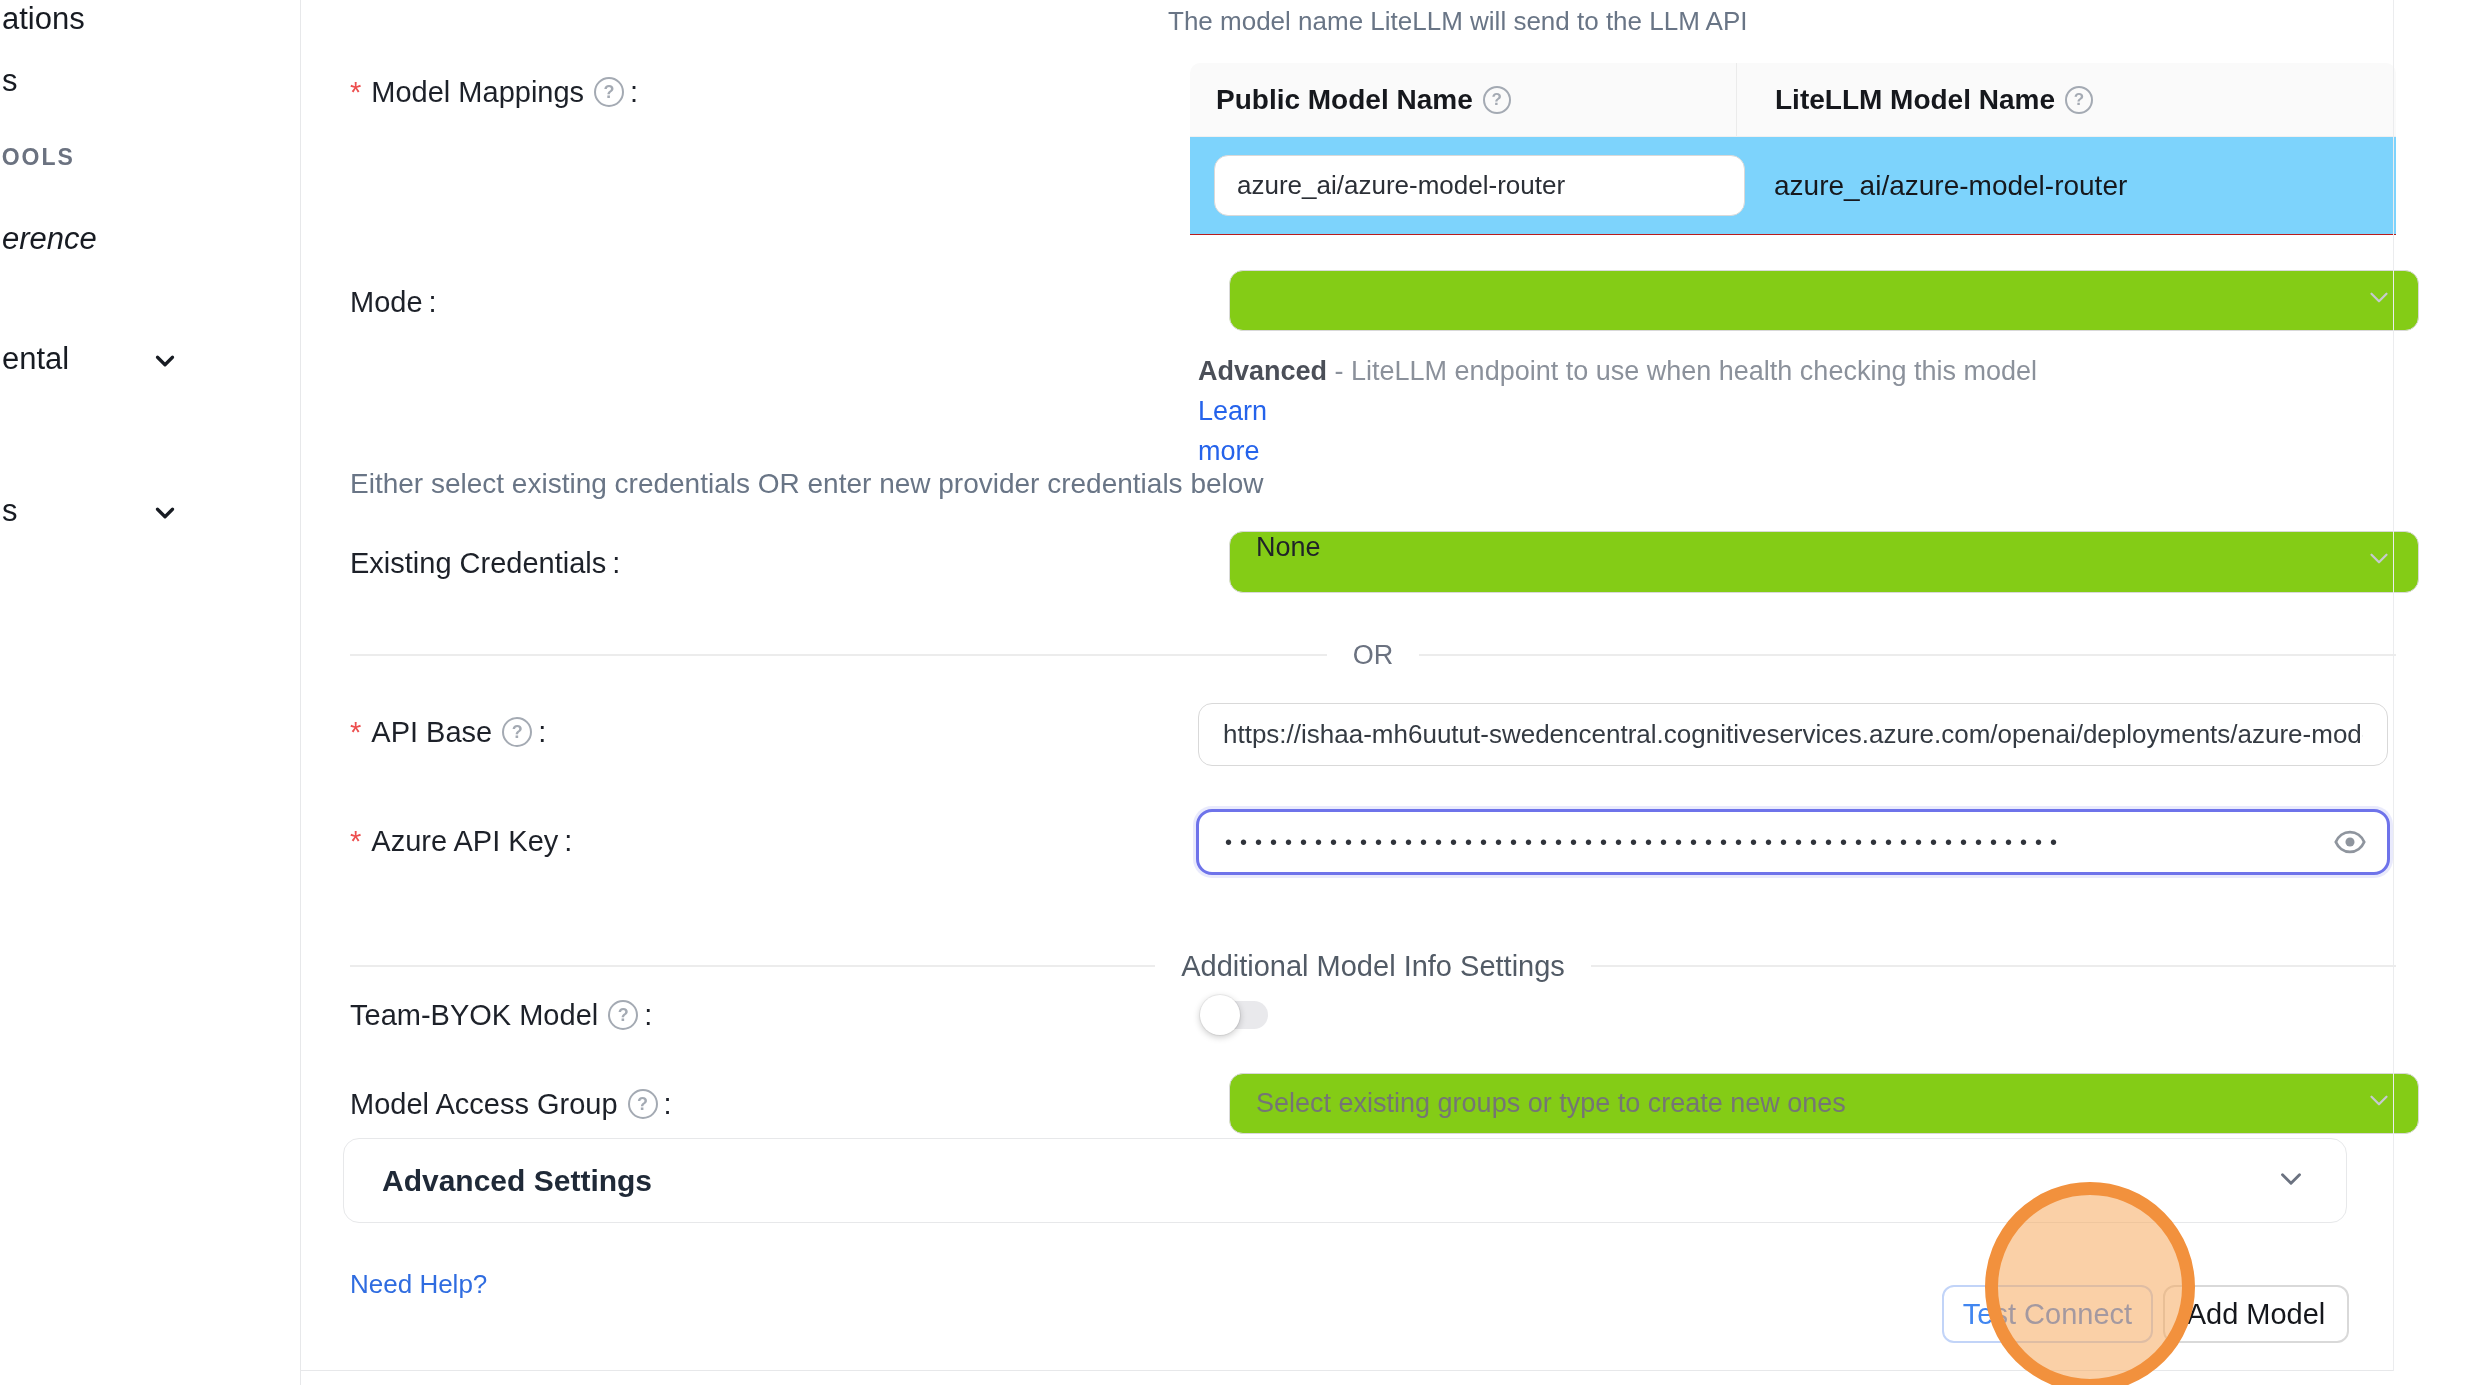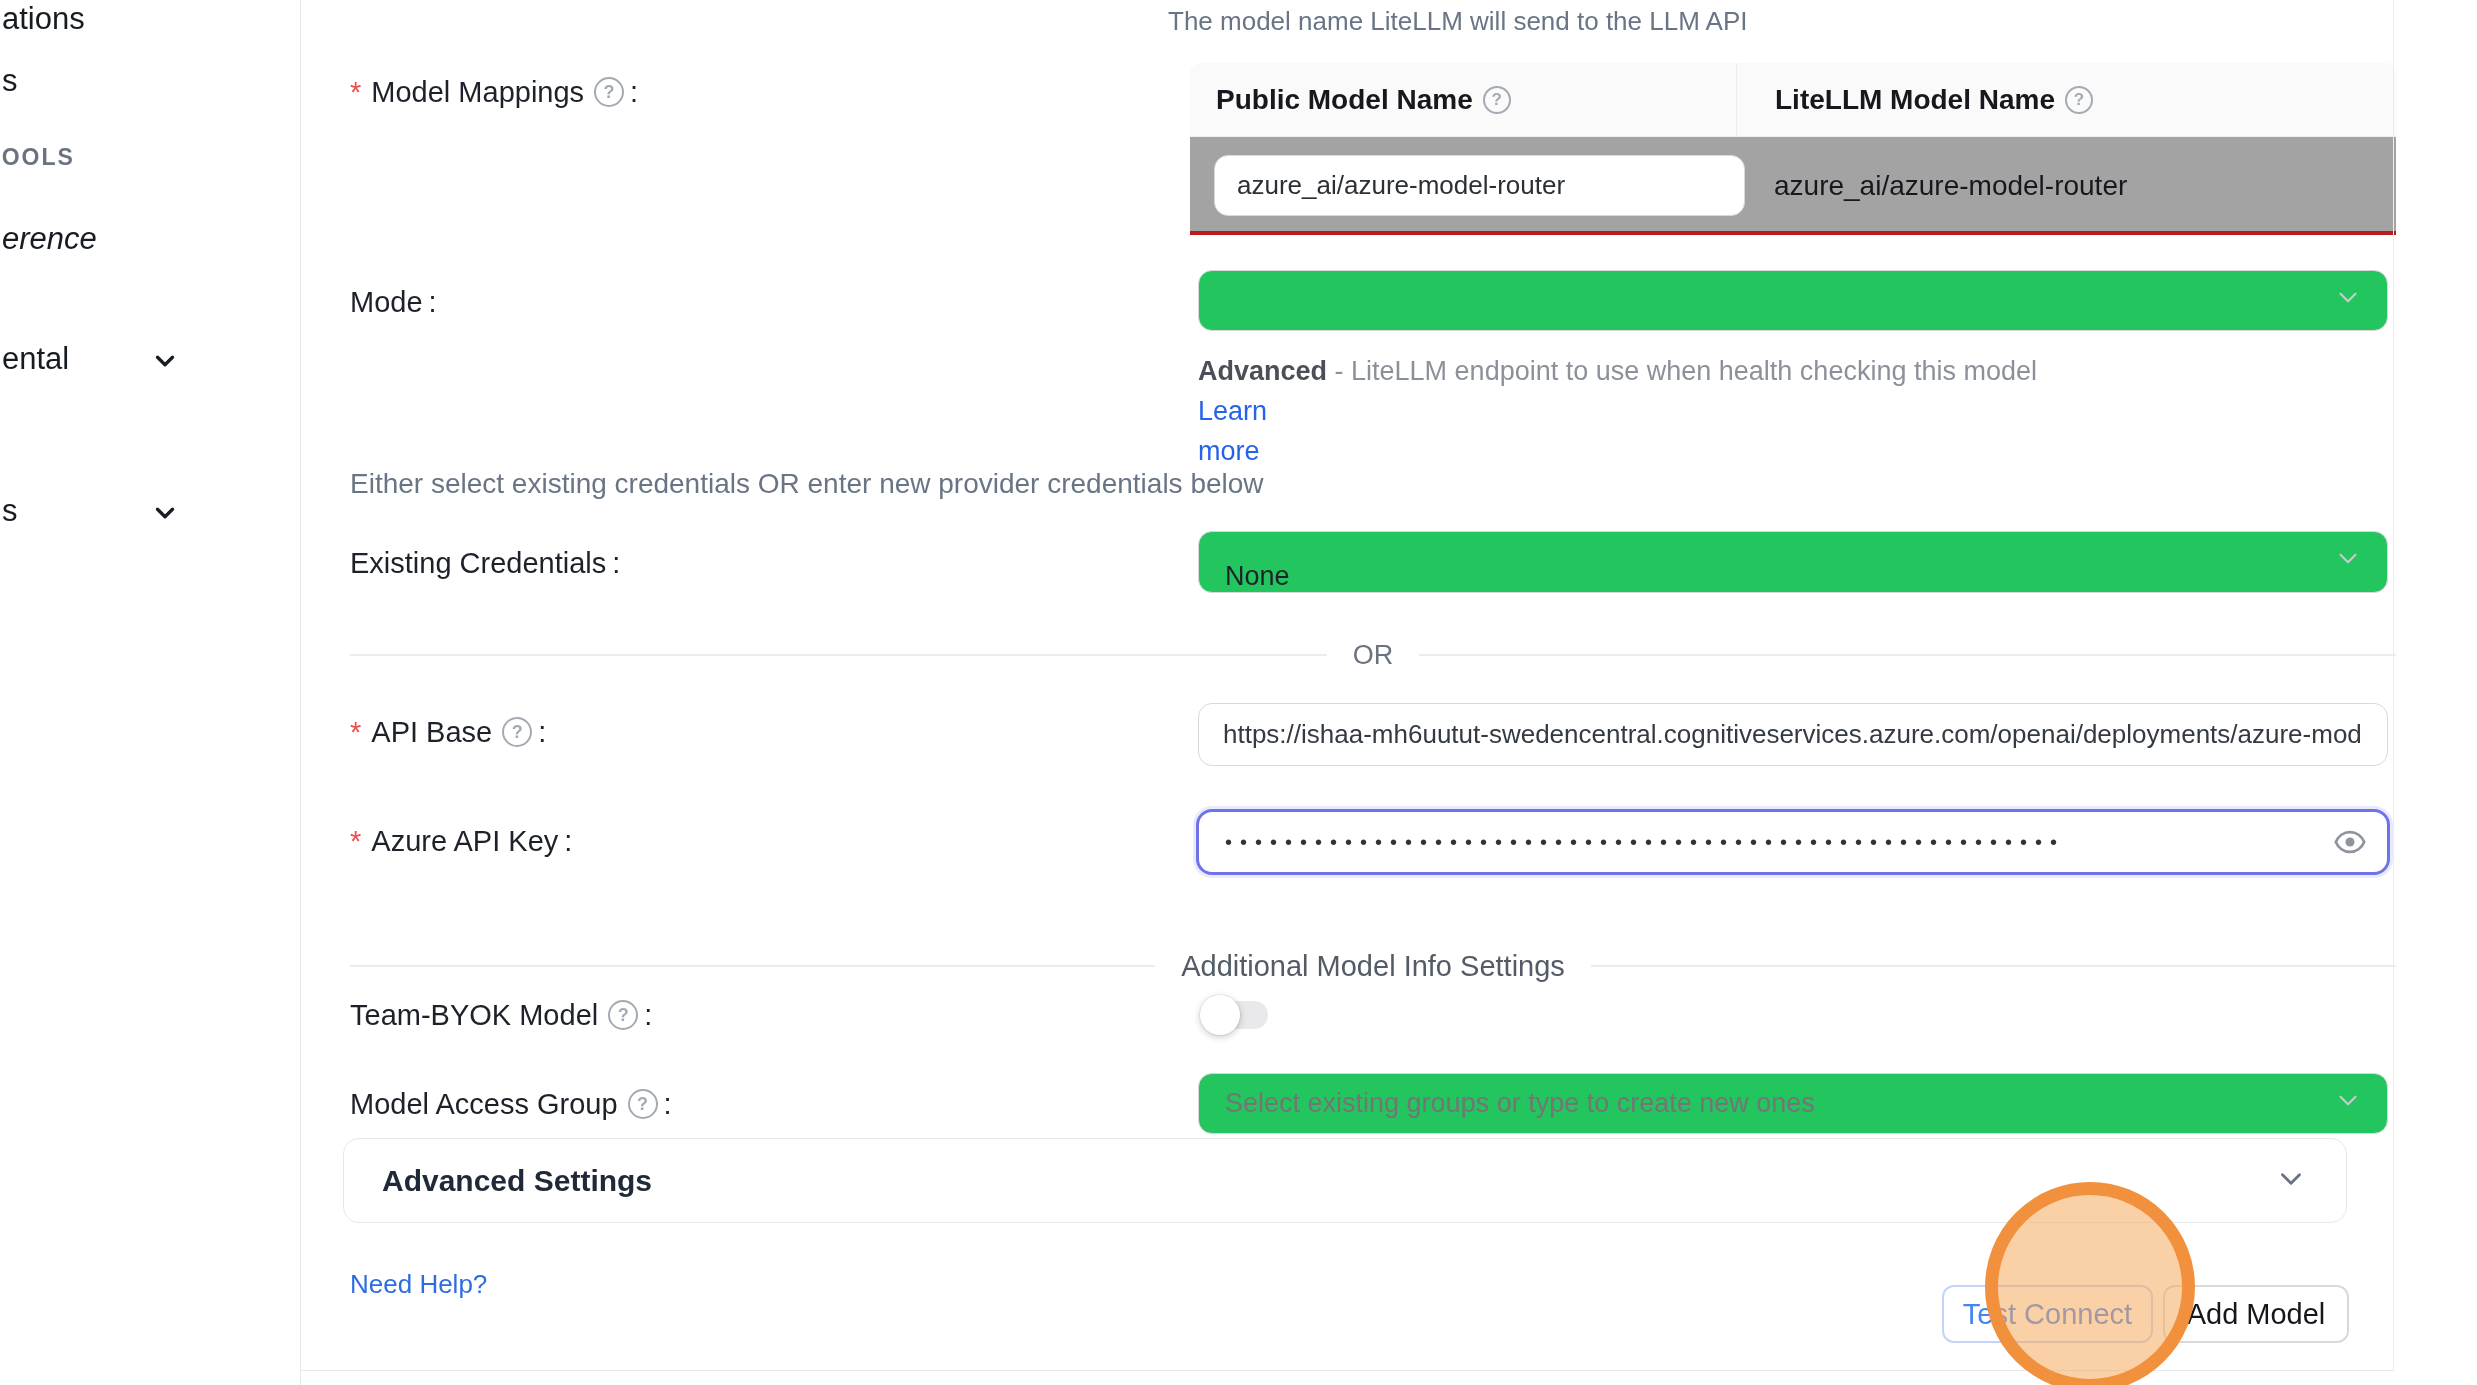--- a/index.html
+++ b/index.html
@@ -32,42 +32,42 @@
     display:inline-flex; align-items:center; justify-content:center;
     width:30px; height:30px; margin-left:10px;
     border:2px solid #a4aab3; border-radius:50%;
     font-size:18px; font-weight:700; color:#a4aab3; cursor:pointer;
   }
   .lbl-colon { margin-left:6px; }
 
   .helper-gray { color:#697586; }
 
   .sel {
-    position:absolute; left:1198px; width:1190px; height:61px;
-    background:#22c55e; border:1.5px solid #d9d9d9; border-radius:14px;
-    display:flex; align-items:flex-end; padding:0 70px 0 26px;
+    position:absolute; left:1229px; width:1190px; height:61px;
+    background:#84cc16; border:1.5px solid #d9d9d9; border-radius:14px;
+    display:flex; align-items:flex-start; padding:0 70px 0 26px;
     font-size:27px; color:#1f2329; cursor:pointer;
   }
   .sel .chev { position:absolute; right:24px; top:50%; transform:translateY(-50%); }
 
   .text-input {
     position:absolute; left:1198px; width:1190px; height:63px;
     background:#fff; border:1.5px solid #d9d9d9; border-radius:14px;
     padding:0 24px; font-size:26px; color:#343a42;
     font-family:"Liberation Sans", sans-serif;
     outline:none; white-space:nowrap; overflow:hidden;
   }
 
   
   .mm-table { position:absolute; left:1190px; top:63px; width:1206px; }
   .mm-head { display:flex; height:74px; background:#fafafa; border-radius:10px 10px 0 0; border-bottom:1px solid #f0f0f0; align-items:center; }
   .mm-hc1 { width:547px; padding-left:26px; font-size:28px; font-weight:700; color:#16181d; display:flex; align-items:center; height:100%; border-right:1px solid #ebebeb; }
   .mm-hc2 { flex:1; padding-left:38px; font-size:28px; font-weight:700; color:#16181d; display:flex; align-items:center; height:100%; }
   .mm-head .help-icon { width:28px; height:28px; font-size:17px; }
-  .mm-body { position:relative; height:98px; border-bottom:4px solid #b91c1c; background:#a3a3a3; }
+  .mm-body { position:relative; height:98px; border-bottom:1px solid #b91c1c; background:#7dd3fc; }
   .mm-input {
     position:absolute; left:24px; top:18px; width:531px; height:61px;
     border:1.5px solid #d9d9d9; border-radius:14px; padding:0 22px;
     font-size:26px; color:#2b2f36; font-family:"Liberation Sans", sans-serif; outline:none;
   }
   .mm-val { position:absolute; left:584px; top:0; height:98px; display:flex; align-items:center; font-size:28px; color:#16181d; }
 
   
   .opt-help { position:absolute; left:1198px; top:351px; width:880px; font-size:27px; line-height:40px; color:#8b919b; }
   .opt-bold { color:#4b4f58; font-weight:700; }

